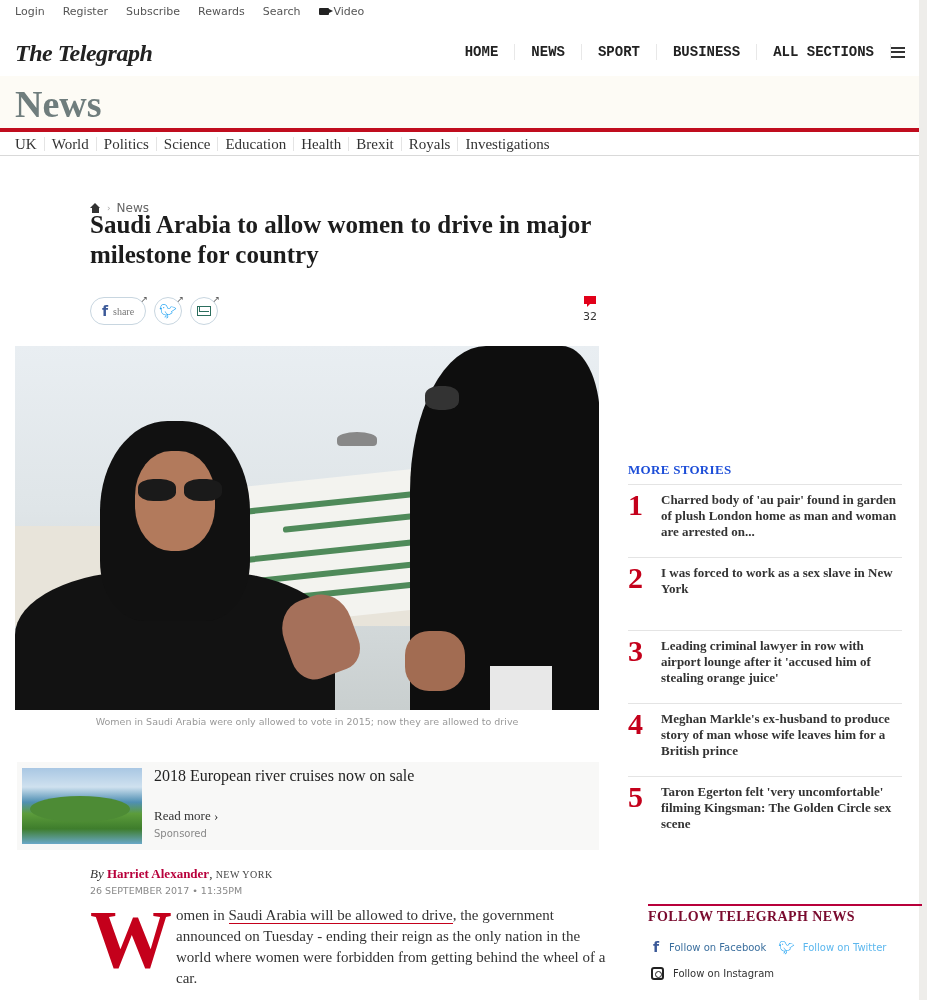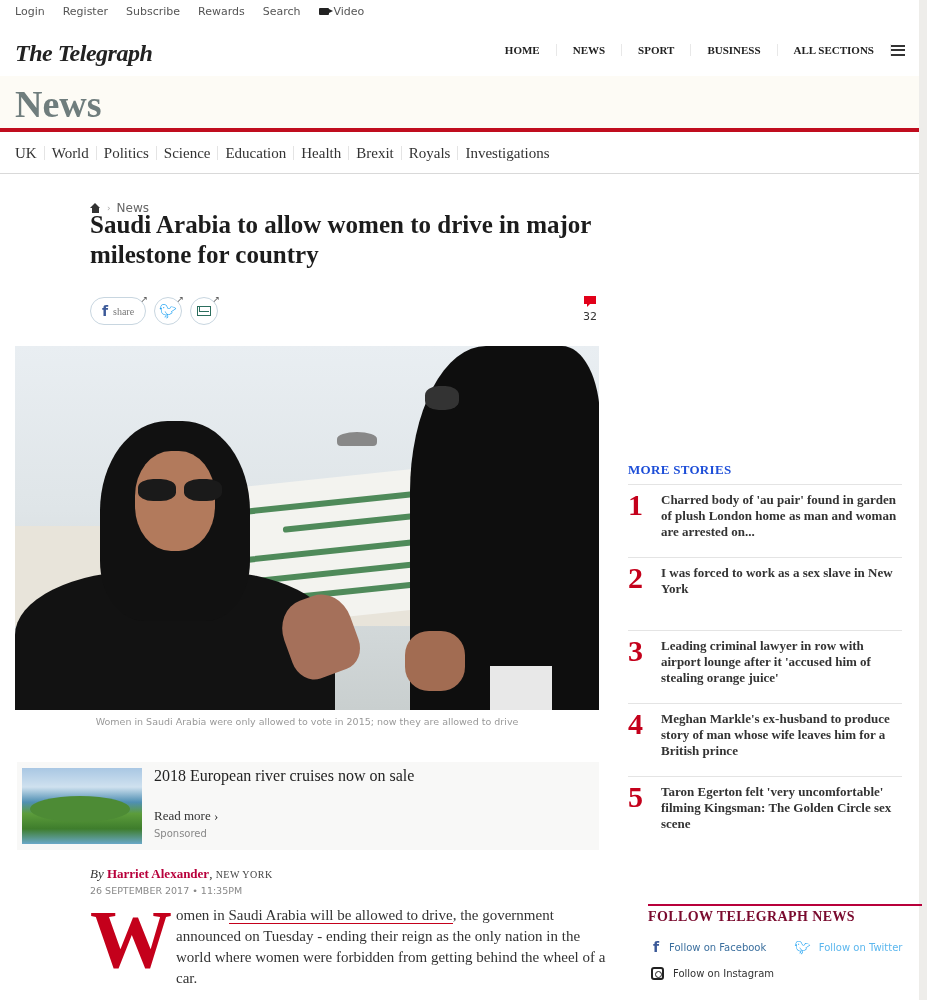--- a/index.html
+++ b/index.html
@@ -9,31 +9,31 @@
   .scrollbar { position: absolute; top: 0; right: 0; width: 8px; height: 1000px; background: #eeedea; }
 
   .util-bar { position: absolute; top: 0; left: 0; width: 919px; height: 22px; display: flex; align-items: center; padding-left: 15px; font-family: "DejaVu Sans", sans-serif; font-size: 11px; color: #555; }
   .util-bar span { margin-right: 18px; }
   .util-bar .video { display: inline-flex; align-items: center; }
   .util-bar .cam { display: inline-block; width: 10px; height: 7px; background: #222; border-radius: 1px; margin-right: 1px; position: relative; }
   .util-bar .cam::after { content: ""; position: absolute; right: -4px; top: 1px; border-left: 4px solid #222; border-top: 2.5px solid transparent; border-bottom: 2.5px solid transparent; }
 
   .masthead { position: absolute; top: 30px; left: 0; width: 919px; height: 46px; display: flex; align-items: center; }
   .logo { position: absolute; left: 15px; top: 10px; font-family: "Liberation Serif", serif; font-weight: bold; font-size: 24px; color: #222; letter-spacing: -0.5px; font-style: italic; }
-  .main-nav { position: absolute; right: 14px; top: 14px; display: flex; align-items: center; font-family: Liberation Serif, serif; font-weight: bold; font-size: 11px; color: #222; }
+  .main-nav { position: absolute; right: 14px; top: 14px; display: flex; align-items: center; font-family: Liberation Mono, monospace; font-weight: bold; font-size: 14px; color: #222; }
   .main-nav .item { padding: 0 16px; border-right: 1px solid #e8e8e8; }
   .main-nav .item:last-of-type { border-right: none; padding-right: 8px; }
   .hamburger { width: 14px; height: 11px; display: flex; flex-direction: column; justify-content: space-between; }
   .hamburger i { display: block; height: 2px; background: #333; }
 
   .section-band { position: absolute; top: 76px; left: 0; width: 919px; height: 52px; background: #fdfbf5; }
   .section-title { position: absolute; left: 15px; top: 6px; font-family: "Liberation Serif", serif; font-weight: bold; font-size: 38px; color: #6f7d7d; }
   .red-rule { position: absolute; top: 128px; left: 0; width: 919px; height: 4px; background: #c00d1e; }
 
-  .sub-nav { position: absolute; top: 132px; left: 0; width: 919px; height: 42px; display: flex; align-items: center; padding-left: 8px; border-bottom: 1px solid #d9d9d9; font-family: "Liberation Serif", serif; font-size: 15px; color: #333; }
+  .sub-nav { position: absolute; top: 132px; left: 0; width: 919px; height: 24px; display: flex; align-items: center; padding-left: 8px; border-bottom: 1px solid #d9d9d9; font-family: "Liberation Serif", serif; font-size: 15px; color: #333; }
   .sub-nav .item { padding: 0 7px; border-right: 1px solid #e4e4e4; line-height: 14px; }
   .sub-nav .item:last-child { border-right: none; }
 
   .breadcrumb { position: absolute; top: 201px; left: 90px; display: flex; align-items: center; font-family: "DejaVu Sans", sans-serif; font-size: 12px; color: #666; }
   .home-icon { width: 11px; height: 10px; position: relative; margin-right: 6px; }
   .home-icon::before { content: ""; position: absolute; left: 0; top: 0; border-left: 5.5px solid transparent; border-right: 5.5px solid transparent; border-bottom: 5px solid #333; }
   .home-icon::after { content: ""; position: absolute; left: 2px; top: 5px; width: 7px; height: 5px; background: #333; }
   .breadcrumb .sep { margin-right: 6px; color: #aaa; font-size: 9px; }
 
   .headline { position: absolute; top: 210px; left: 90px; width: 520px; font-family: "Liberation Serif", serif; font-weight: bold; font-size: 25px; line-height: 30px; color: #1c1c1c; }
@@ -94,21 +94,21 @@
   .more-stories .heading { font-family: "Liberation Serif", serif; font-weight: bold; font-size: 13px; color: #1d4ed8; letter-spacing: 0.3px; padding-bottom: 6px; border-bottom: 1px solid #e4e4e4; }
   .story { display: flex; border-bottom: 1px solid #e4e4e4; padding-top: 7px; }
   .story .num { width: 33px; font-family: "Liberation Serif", serif; font-weight: bold; font-size: 30px; line-height: 26px; color: #c4001b; }
   .story .txt { flex: 1; font-family: "Liberation Serif", serif; font-weight: bold; font-size: 13px; line-height: 16px; color: #333; }
 
   .follow { position: absolute; top: 904px; left: 648px; width: 274px; border-top: 2px solid #b8003b; }
   .follow .heading { font-family: "Liberation Serif", serif; font-weight: bold; font-size: 14px; color: #7a0a2e; letter-spacing: 0.4px; margin-top: 3px; }
   .follow .row { display: flex; align-items: center; margin-top: 14px; font-family: "DejaVu Sans", sans-serif; font-size: 10px; }
   .follow .row2 { margin-top: 12px; }
   .follow .fb-i { font-weight: bold; font-size: 14px; color: #3b5998; margin: 0 10px 0 5px; }
-  .follow .fb-t { color: #3b6f9e; margin-right: 28px; }
+  .follow .fb-t { color: #3b6f9e; margin-right: 12px; }
   .follow .tw-i { color: #1da1f2; font-size: 13px; margin-right: 8px; }
   .follow .tw-t { color: #5cb7ee; }
   .follow .ig-i { width: 13px; height: 13px; border: 2px solid #222; border-radius: 3px; position: relative; margin: 0 9px 0 3px; }
   .follow .ig-i::after { content: ""; position: absolute; left: 2px; top: 2px; width: 5px; height: 5px; border: 1.5px solid #222; border-radius: 50%; }
   .follow .ig-t { color: #333; }
 </style>
 </head>
 <body>
 
 <div class="scrollbar"></div>

